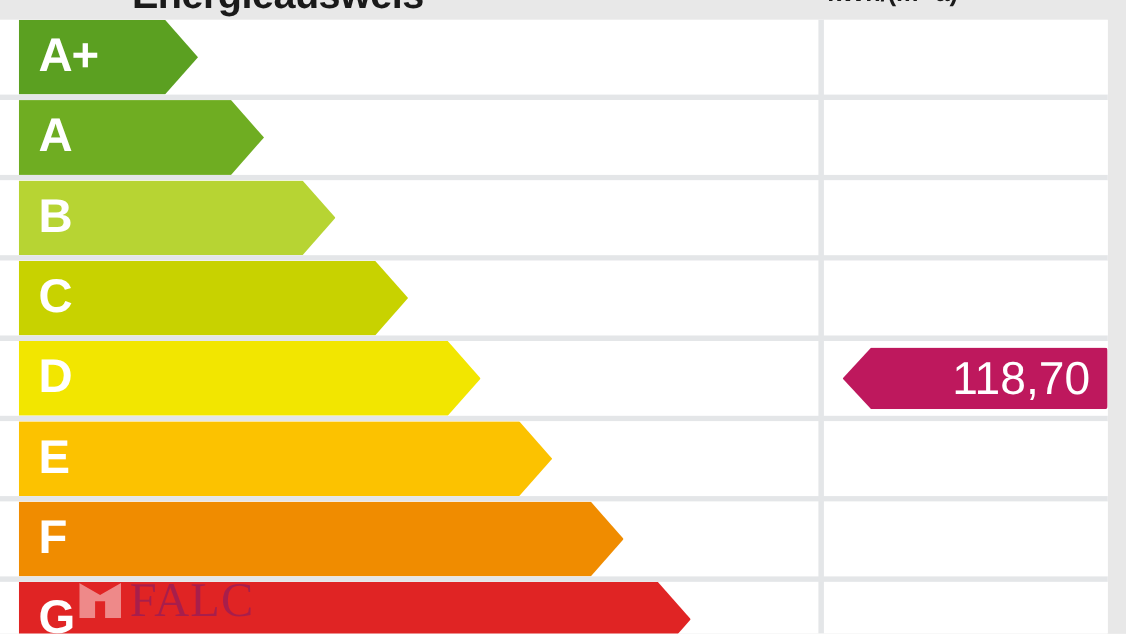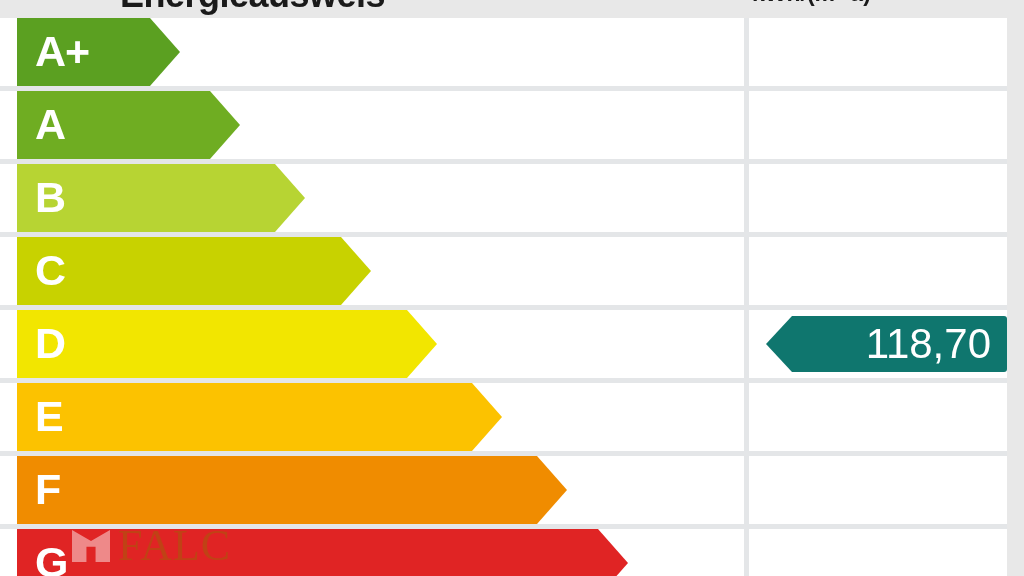--- a/index.html
+++ b/index.html
@@ -150,21 +150,21 @@
   .watermark-mark:before {
     content: "";
     position: absolute;
     left: 0; top: 4px;
     width: 38px; height: 32px;
     background: #ffffff;
     opacity: 0.75;
     clip-path: polygon(0 0, 50% 34%, 100% 0, 100% 100%, 62% 100%, 62% 52%, 38% 52%, 38% 100%, 0 100%);
   }
   .watermark-text {
-    color: #a16207;
+    color: #701a75;
     opacity: 0.8;
     font-size: 44px;
     font-family: "Liberation Serif", serif;
     letter-spacing: 1px;
     line-height: 1;
   }
 </style>
 </head>
 <body>
 
@@ -218,21 +218,21 @@
       </div>
       <div class="bar" style="top: 456px; width: 550px; background: rgb(240, 140, 0);">
         <span class="bar-label">F</span>
       </div>
       <div class="bar" style="top: 529px; width: 611px; background: rgb(224, 36, 36);">
         <span class="bar-label">G</span>
       </div>
     </div>
 
   <div id="badge-container">
-      <div class="value-badge" style="top: 316px; left: 766px; width: 241px; background: #0f766e;">
+      <div class="value-badge" style="top: 316px; left: 766px; width: 241px; background: #be185d;">
         <span class="value-badge-text">118,70</span>
       </div>
     </div>
 
   <div class="watermark">
     <div class="watermark-mark"></div>
     <div class="watermark-text">FALC</div>
   </div>
 
 </div>

